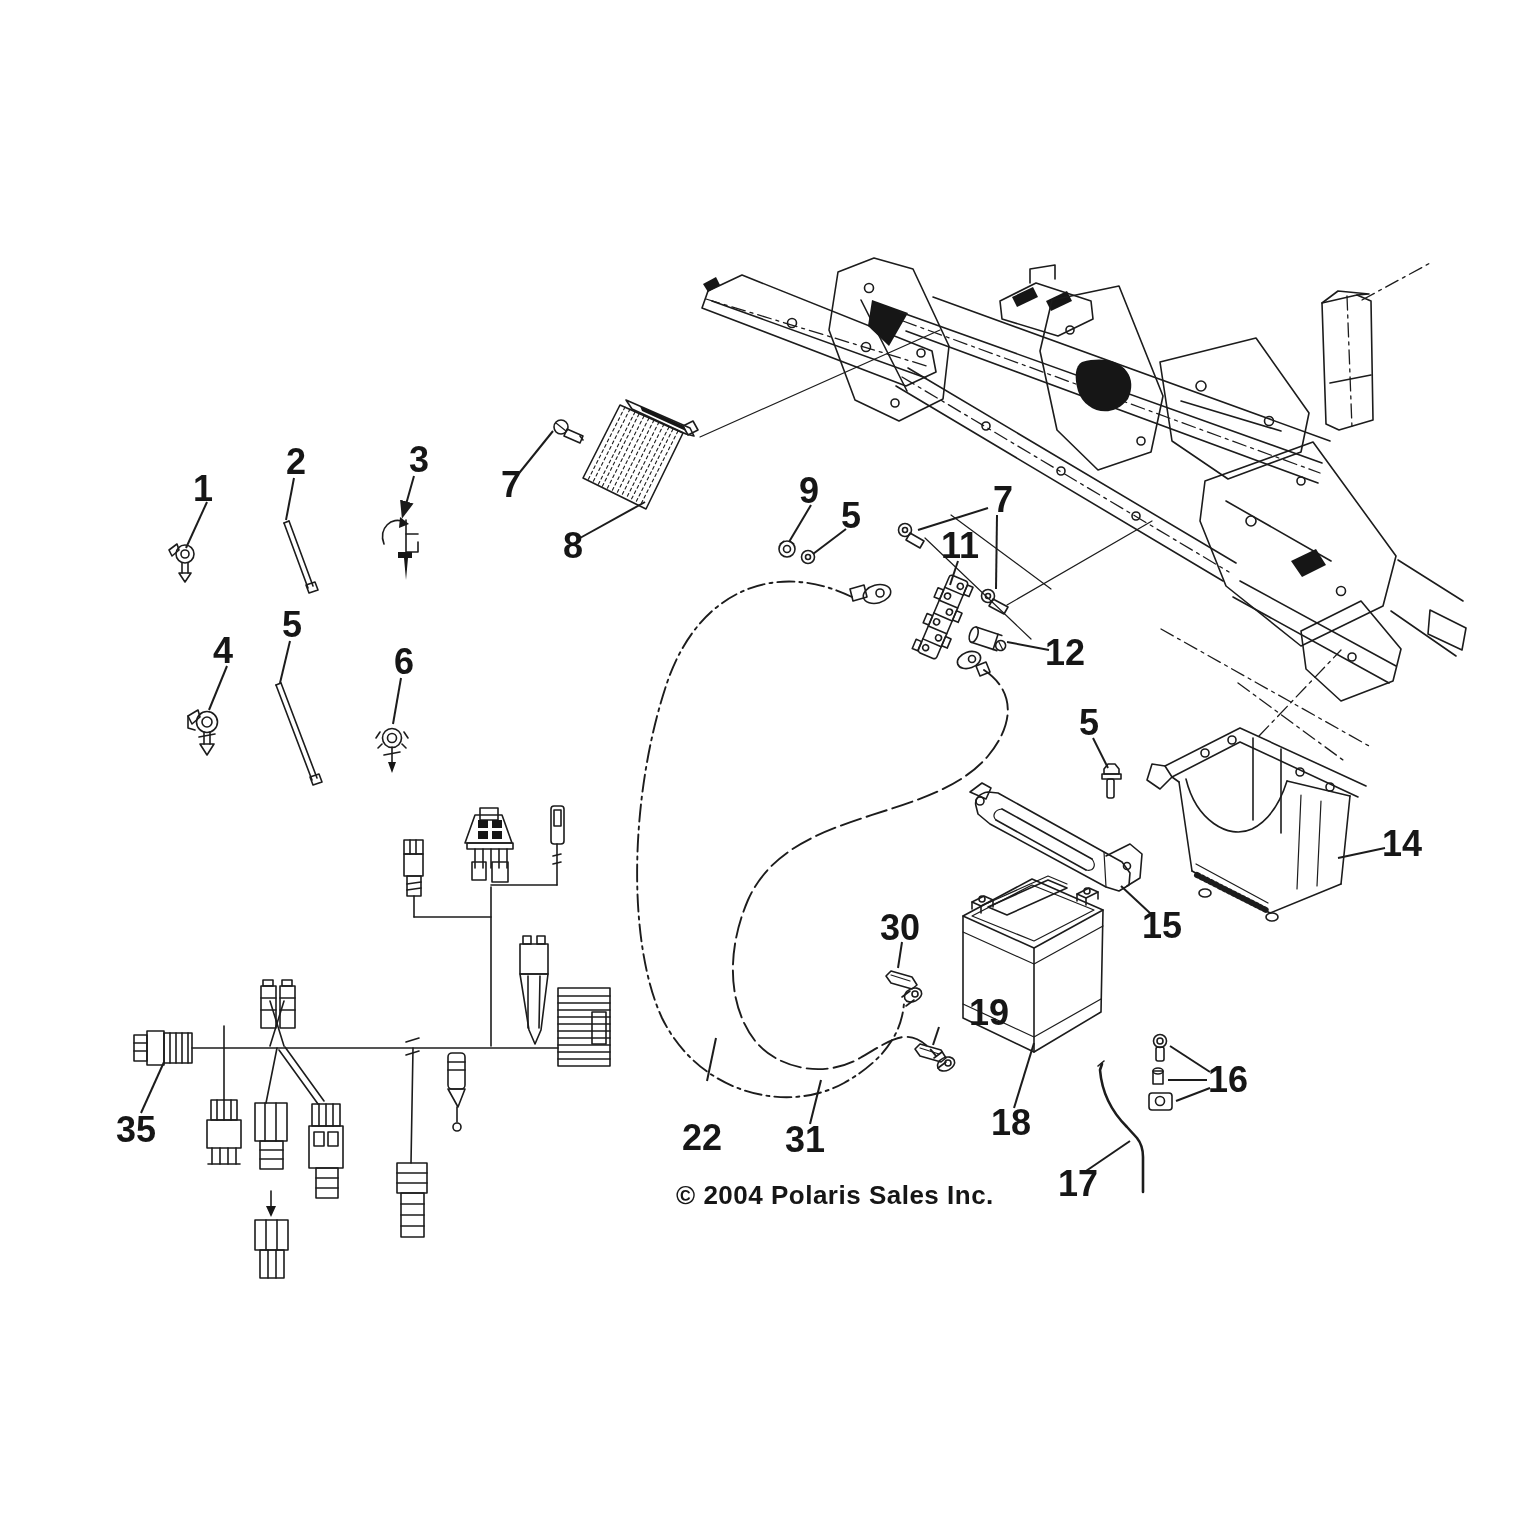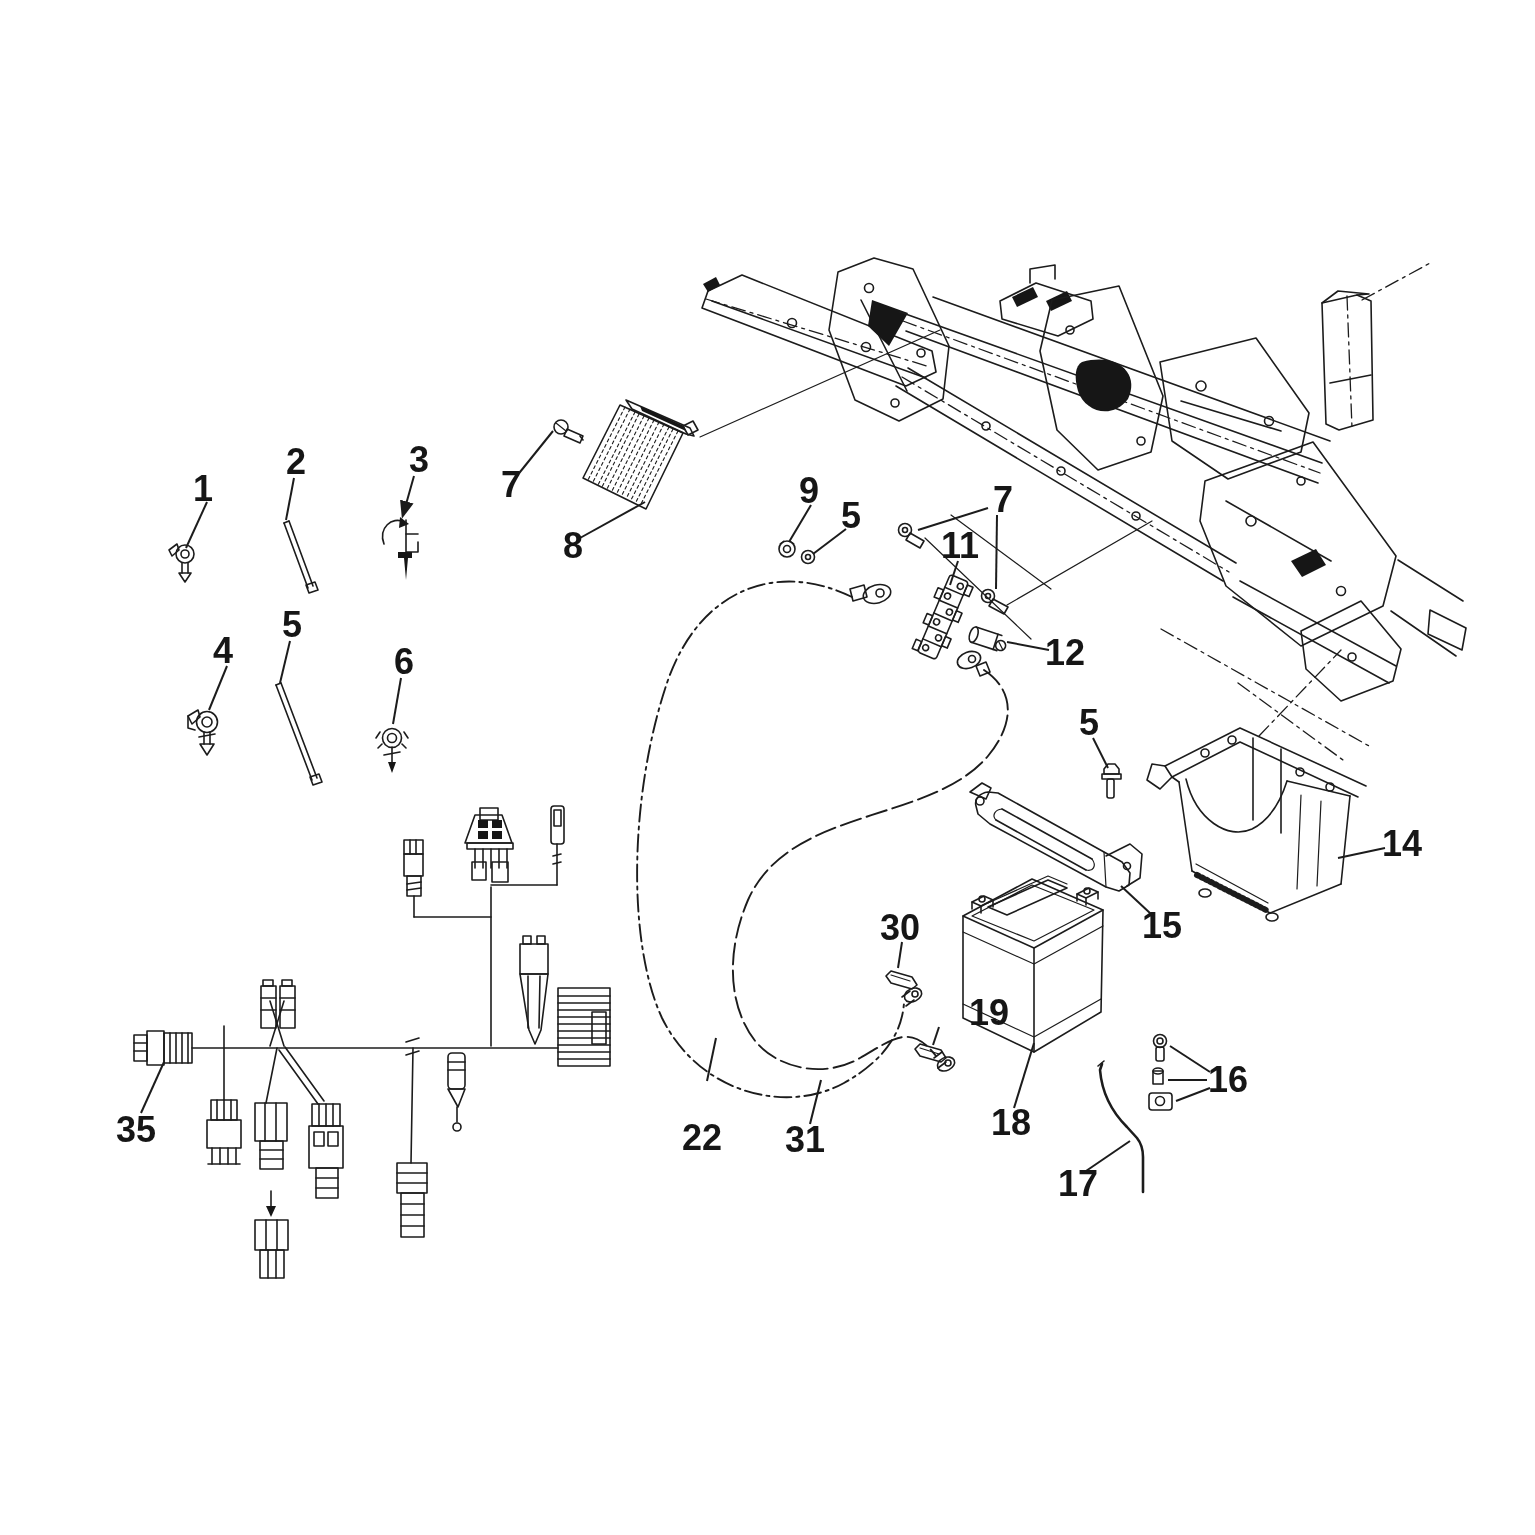--- a/index.html
+++ b/index.html
@@ -518,13 +518,14 @@
       <div class="callout" style="left: 1228px; top: 1080px;">16</div>
       <div class="callout" style="left: 1078px; top: 1184px;">17</div>
       <div class="callout" style="left: 1011px; top: 1123px;">18</div>
       <div class="callout" style="left: 941px; top: 1013px; margin-left: 48px;">19</div>
       <div class="callout" style="left: 900px; top: 928px;">30</div>
       <div class="callout" style="left: 805px; top: 1140px;">31</div>
       <div class="callout" style="left: 702px; top: 1138px;">22</div>
       <div class="callout" style="left: 136px; top: 1130px;">35</div>
     </div>
 
+  <div class="copyright">© 2004 Polaris Sales Inc.</div>
 </div>
 
 </body></html>

